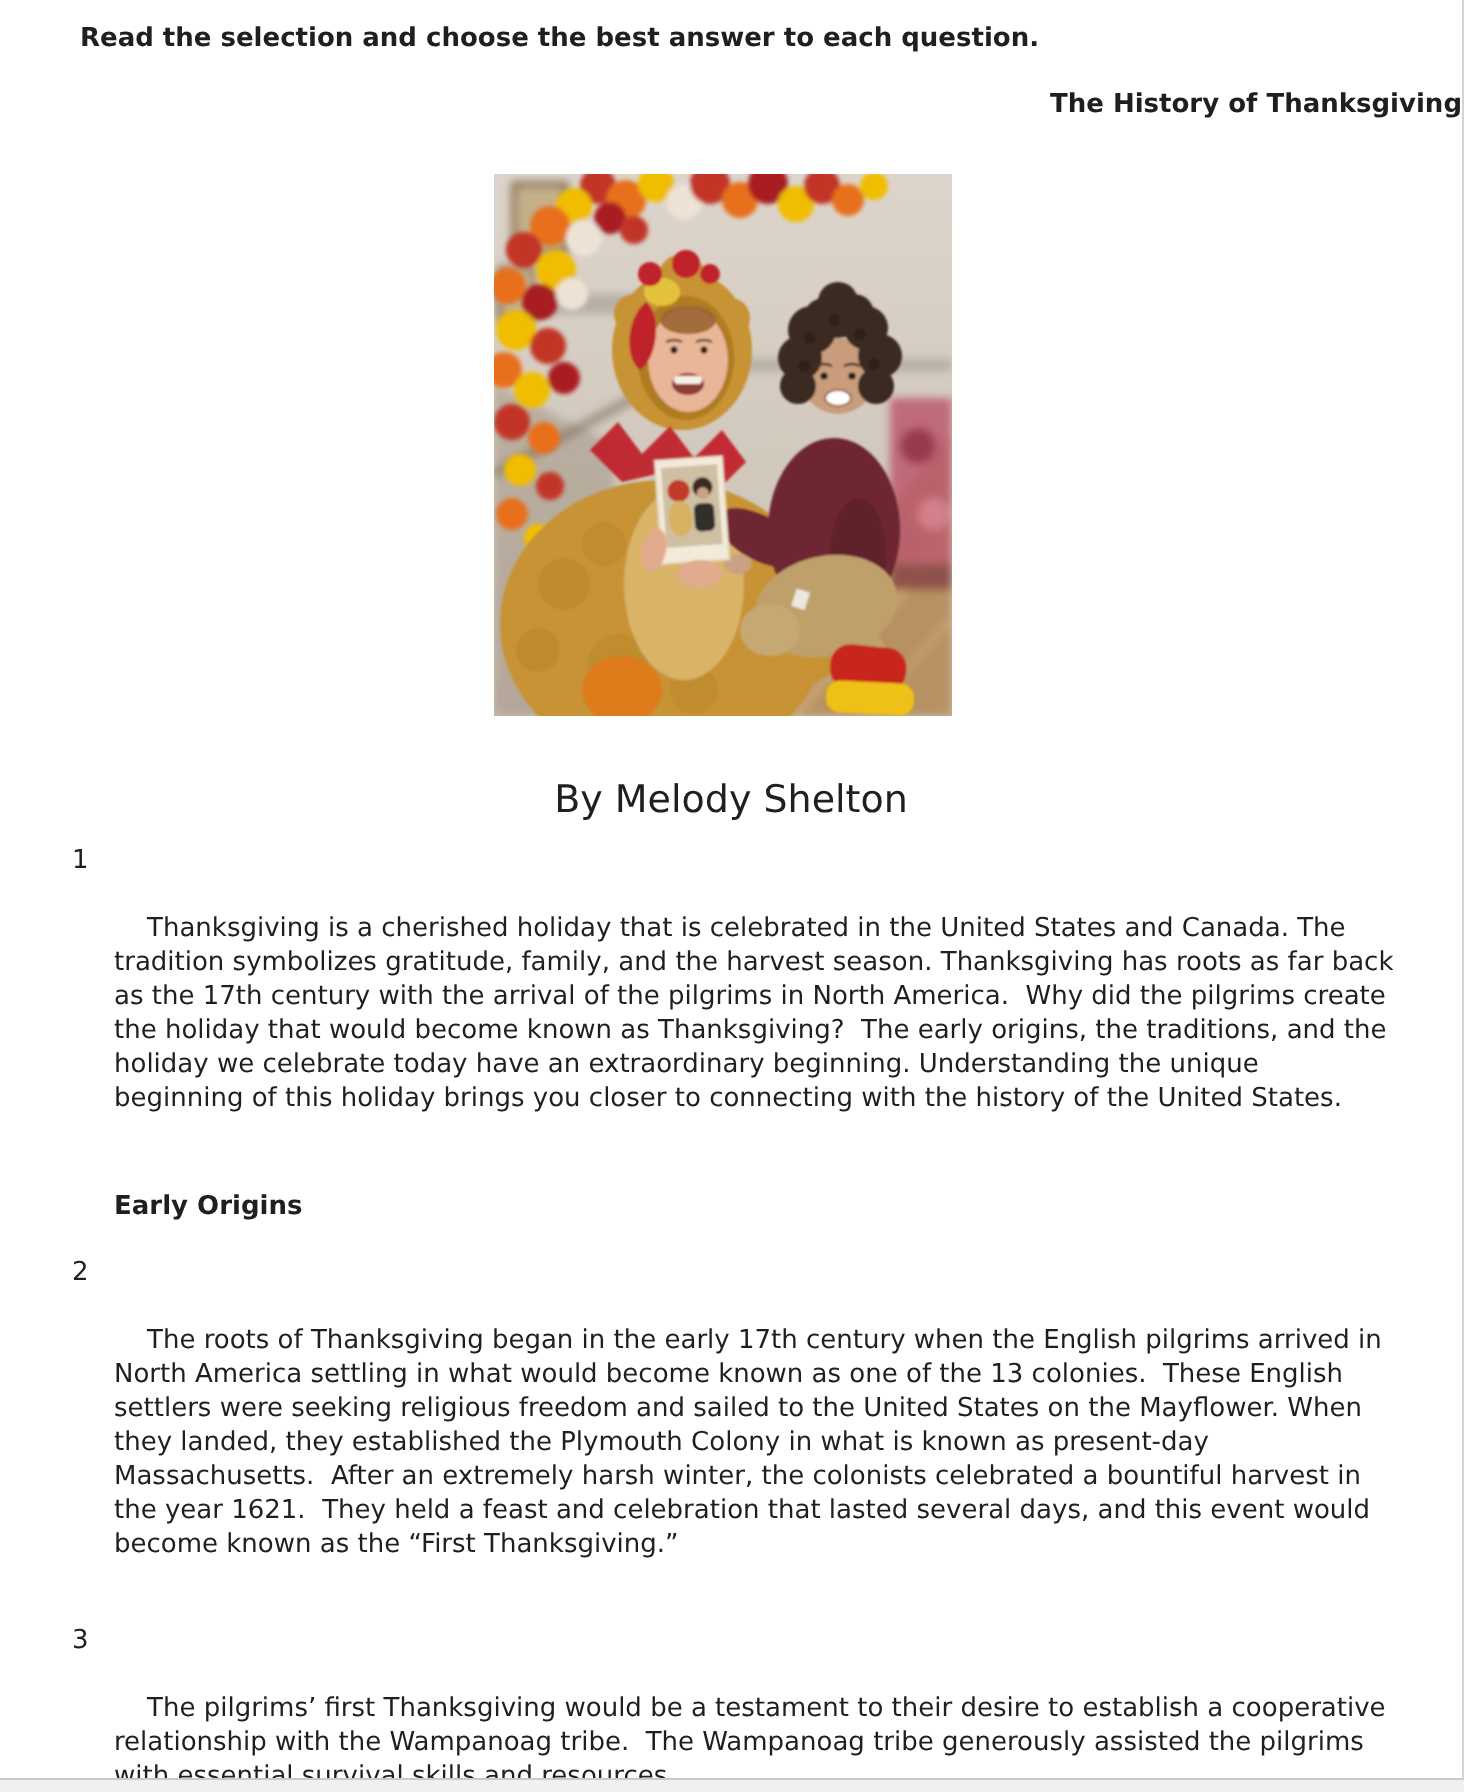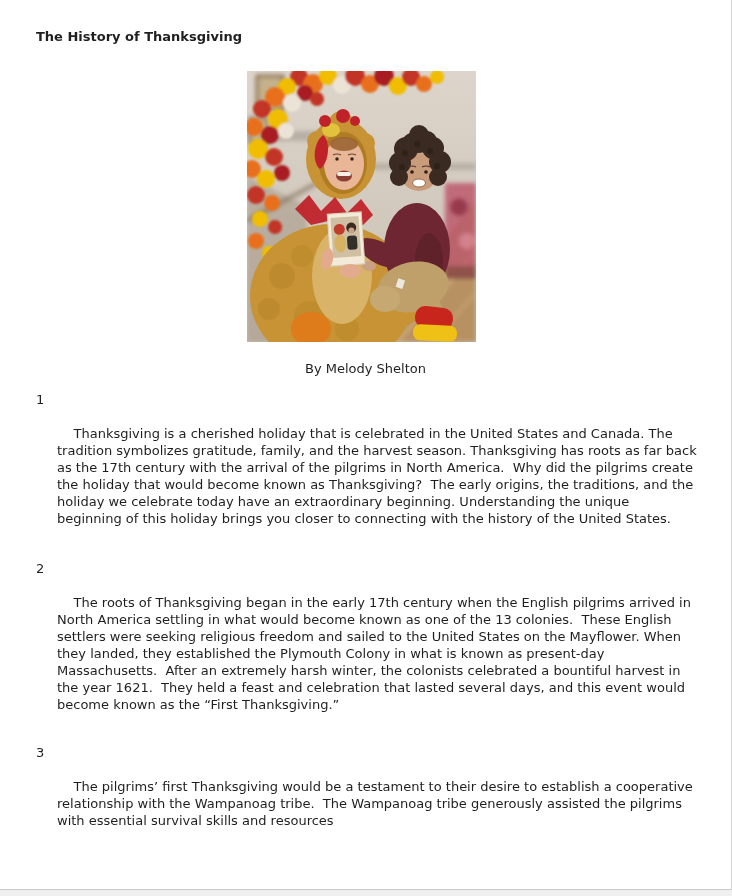--- a/index.html
+++ b/index.html
@@ -17,34 +17,34 @@
     border-bottom: 1px solid #c9c9c9;
     padding-top: 12px;
     overflow: hidden;
   }
   .instructions {
     margin-left: 40px;
     font-size: 13px; font-weight: bold; line-height: 16px;
   }
   .doc-title {
     margin-top: 17px;
-    text-align: left;
+    text-align: right;
     font-size: 13px; font-weight: bold; line-height: 16px; padding-left: 36px;
   }
   .photo {
     width: 229px; height: 271px;
     margin: 26px 0 0 247px;
     overflow: hidden;
     background: #d5ccc1;
   }
   .photo svg { display: block; }
   .byline {
-    margin-top: 19px;
+    margin-top: 34px;
     text-align: center;
-    font-size: 13px; line-height: 16px; font-weight: normal;
+    font-size: 19px; line-height: 16px; font-weight: normal;
   }
   .para {
     position: relative;
     margin: 14px 0 0 57px;
     width: 641px;
     font-size: 13px; line-height: 17px;
     white-space: pre-wrap;
     text-indent: 22px;
   }
   .para .num {
@@ -60,20 +60,21 @@
   .bottom-strip {
     width: 732px; height: 6px;
     background: var(--bottom-strip, #f0f0f0);
   }
 </style>
 </head>
 <body>
 
 <div class="page">
 
+  <p class="instructions">Read the selection and choose the best answer to each question.</p>
 
   <h2 class="doc-title">The History of Thanksgiving</h2>
 
   <div class="photo" role="img" aria-label="A smiling woman wearing a tan turkey costume holds a smiling young child with dark curly hair while showing a small photo card; an arch of red, orange, yellow and white balloons fills the background.">
     <svg viewBox="0 0 229 271" width="229" height="271">
       <defs>
         <linearGradient id="wall" x1="0" y1="0" x2="0" y2="1">
           <stop offset="0" stop-color="#ddd5cb"></stop>
             <stop offset="1" stop-color="#c9bfb2"></stop>
         </linearGradient>
@@ -222,20 +223,21 @@
     </svg>
   </div>
 
   <p class="byline">By Melody Shelton</p>
 
   <div class="para">
     <span class="num">1</span>
     <span class="ptext">Thanksgiving is a cherished holiday that is celebrated in the United States and Canada. The tradition symbolizes gratitude, family, and the harvest season. Thanksgiving has roots as far back as the 17th century with the arrival of the pilgrims in North America.  Why did the pilgrims create the holiday that would become known as Thanksgiving?  The early origins, the traditions, and the holiday we celebrate today have an extraordinary beginning. Understanding the unique beginning of this holiday brings you closer to connecting with the history of the United States.</span>
   </div>
 
+  <h3 class="section-heading">Early Origins</h3>
 
   <div class="para p2">
     <span class="num">2</span>
     <span class="ptext">The roots of Thanksgiving began in the early 17th century when the English pilgrims arrived in North America settling in what would become known as one of the 13 colonies.  These English settlers were seeking religious freedom and sailed to the United States on the Mayflower. When they landed, they established the Plymouth Colony in what is known as present-day Massachusetts.  After an extremely harsh winter, the colonists celebrated a bountiful harvest in the year 1621.  They held a feast and celebration that lasted several days, and this event would become known as the “First Thanksgiving.”</span>
   </div>
 
 
   <div class="para">
     <span class="num">3</span>
     <span class="ptext">The pilgrims’ first Thanksgiving would be a testament to their desire to establish a cooperative relationship with the Wampanoag tribe.  The Wampanoag tribe generously assisted the pilgrims with essential survival skills and resources</span>

